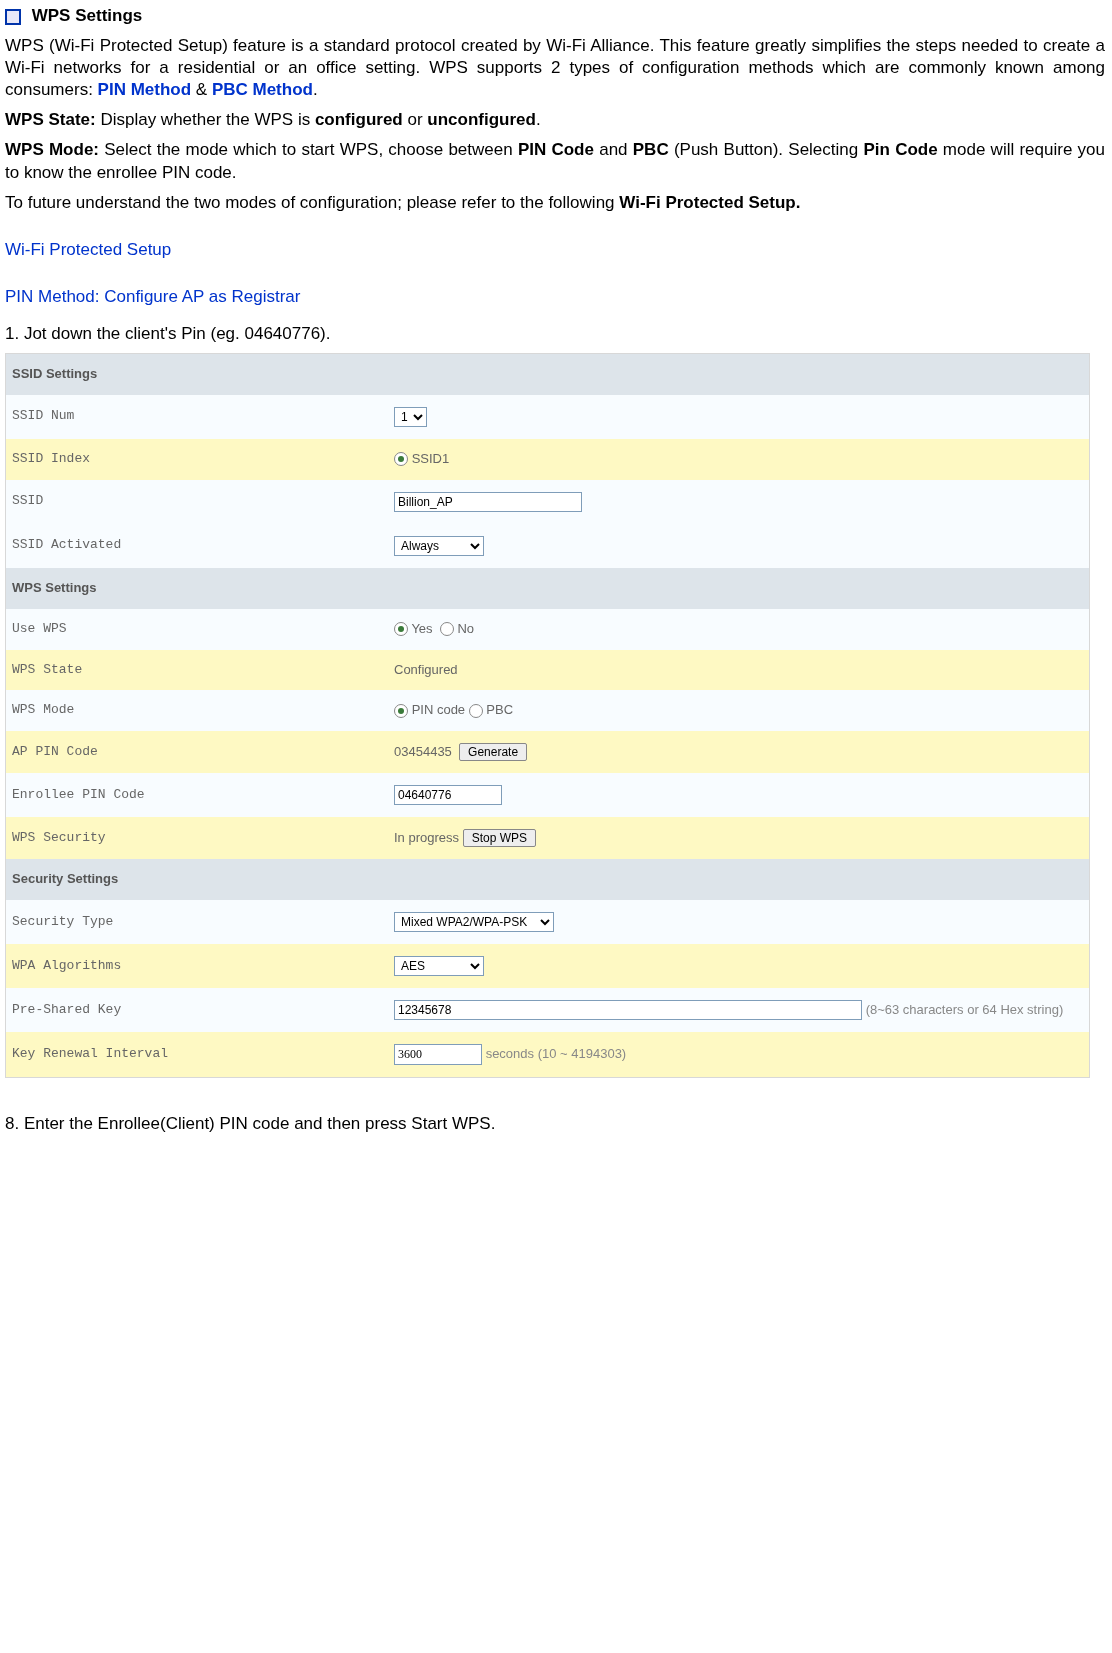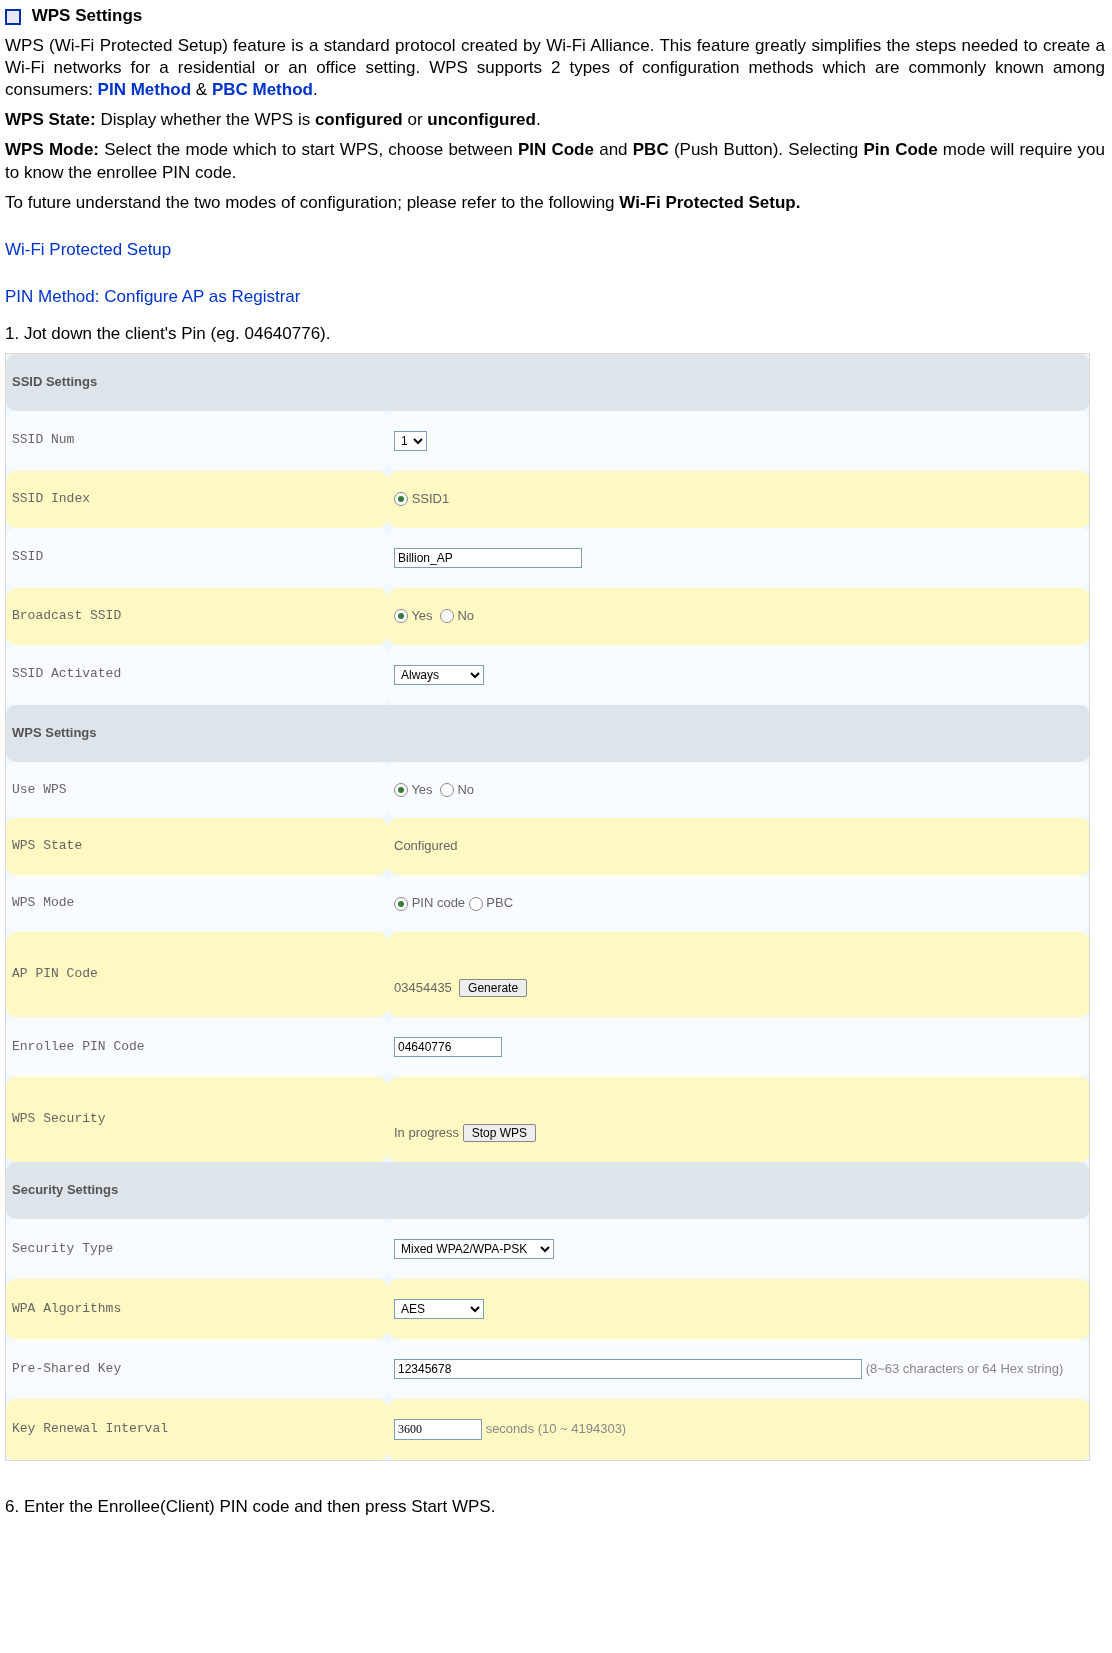--- a/index.html
+++ b/index.html
@@ -52,23 +52,22 @@
     height: 34px;
   }
   .row-light { background: #f8fcff; }
   .row-dark { background: #fef9c3; }
   .row-header {
     background: #dde4ea;
     font-weight: bold;
     color: #555;
   }
   .config-table td {
-    padding: 20px 6px;
+    padding: 12px 6px;
     vertical-align: middle;
-    border-radius: 10px;
   }
   .col-label {
     width: 370px;
     font-family: Liberation Mono, monospace;
   }
   .ui-select {
     font-size: 12px;
     border: 1px solid #7f9db9;
     background: #fff;
     padding: 1px 2px;
@@ -77,21 +76,20 @@
     font-size: 12px;
     border: 1px solid #7f9db9;
     padding: 2px 3px;
   }
   .ui-button {
     font-size: 12px;
     border: 1px solid #888;
     background: #eee;
     padding: 1px 8px;
     border-radius: 2px;
-    margin-top: 27px;
   }
   .radio-dot {
     display: inline-block;
     width: 12px;
     height: 12px;
     border-radius: 50%;
     border: 1px solid #888;
     background: #fff;
     vertical-align: middle;
     position: relative;
@@ -162,27 +160,20 @@
       <span class="radio-dot checked"></span>
       <span>SSID1</span>
     </td>
   </tr>
 
   <tr class="row-light">
     <td class="col-label">SSID</td>
     <td><input class="ui-input" style="width: 180px;" value="Billion_AP"></td>
   </tr>
 
-  <tr class="row-dark">
-    <td class="col-label">Broadcast SSID</td>
-    <td>
-      <span class="radio-dot checked"></span> <span>Yes</span>
-      &nbsp;<span class="radio-dot"></span> <span>No</span>
-    </td>
-  </tr>
 
   <tr class="row-light">
     <td class="col-label">SSID Activated</td>
     <td><select class="ui-select" style="width:90px"><option>Always</option></select></td>
   </tr>
 
   <tr class="row-header">
         <td colspan="2">WPS Settings</td>
       </tr>
 
@@ -253,15 +244,15 @@
   <tr class="row-dark">
     <td class="col-label">Key Renewal Interval</td>
     <td>
       <input class="ui-input" style="width: 80px; font-family: Liberation Serif, serif;" value="3600">
       <span class="hint">seconds   (10 ~ 4194303)</span>
     </td>
   </tr>
 </tbody>
   </table>
 
-<p style="margin-top:35px">6.  Enter the Enrollee(Client) PIN code and then press Start WPS.</p>
+<p style="margin-top:35px">8.  Enter the Enrollee(Client) PIN code and then press Start WPS.</p>
 
 <div class="page-num">55</div>
 
 </body></html>

